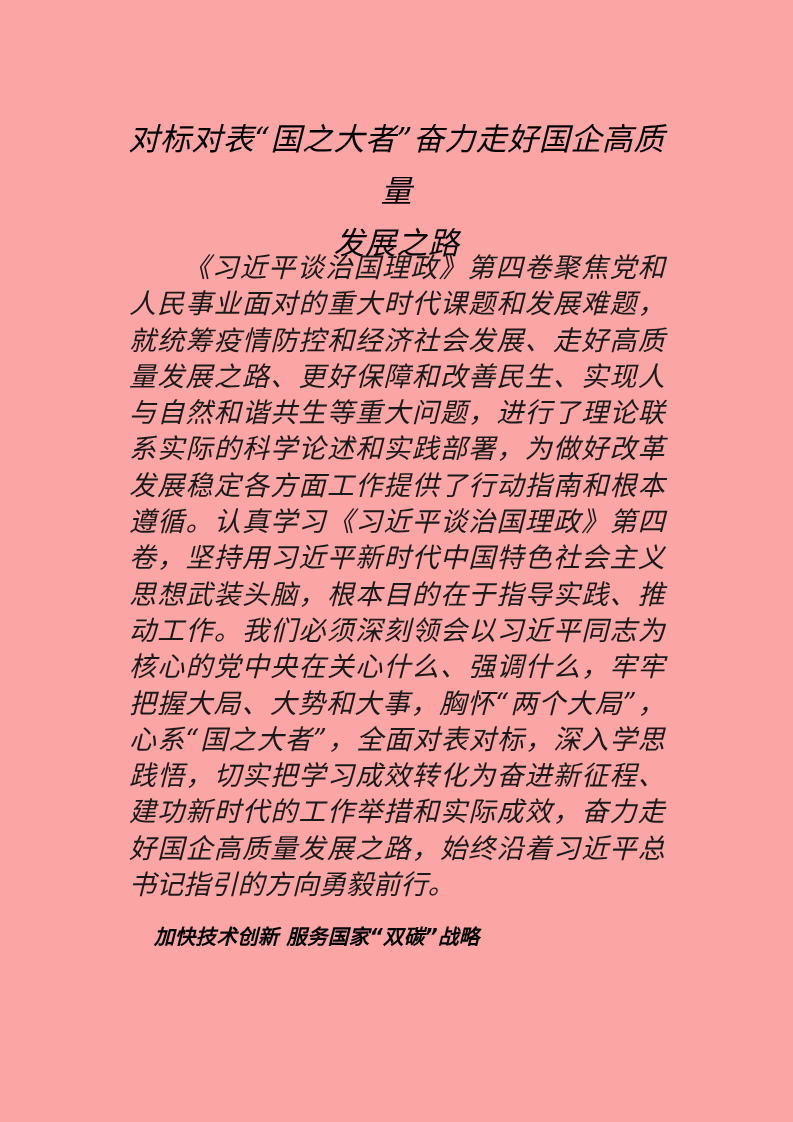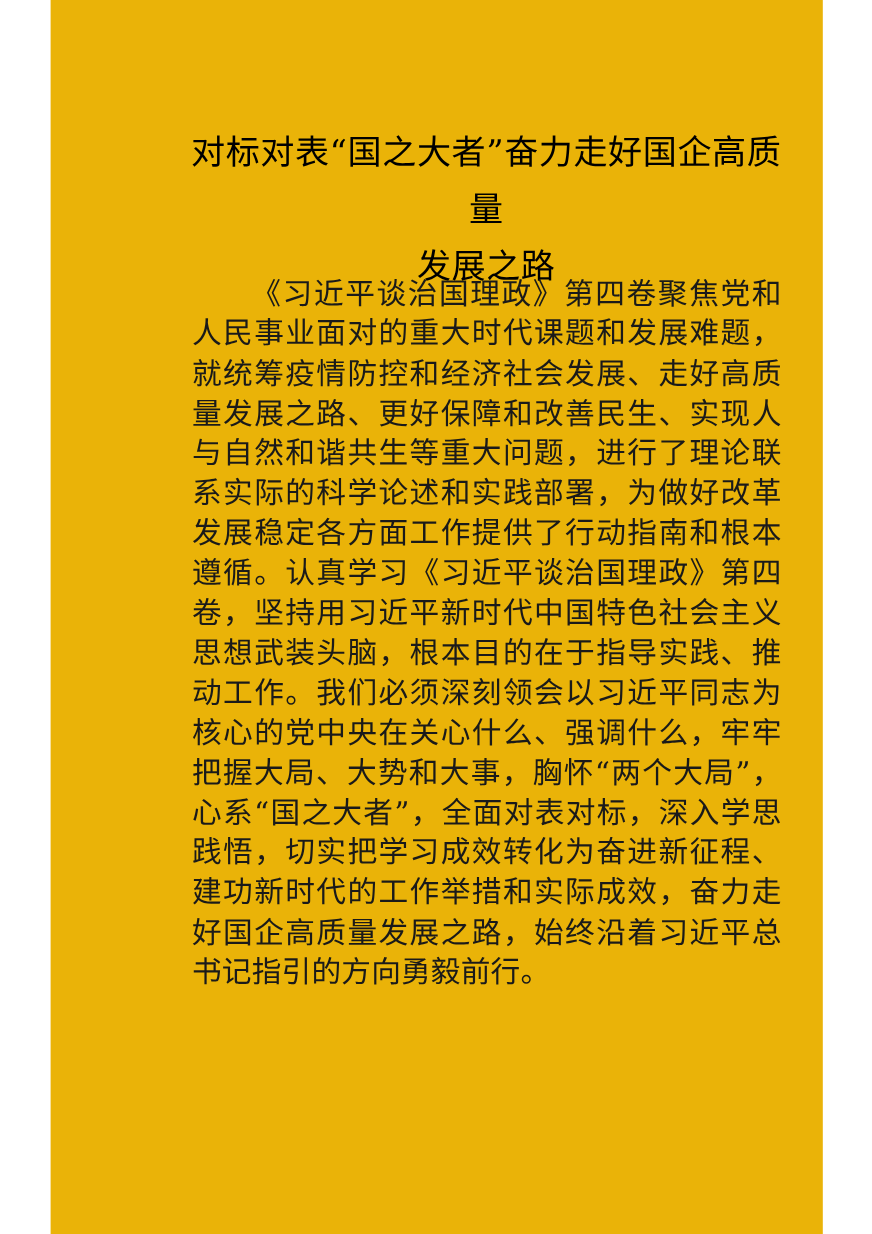--- a/index.html
+++ b/index.html
@@ -4,26 +4,27 @@
 <title>对标对表"国之大者"奋力走好国企高质量发展之路</title>
 <style>
   html, body {
     margin: 0;
     padding: 0;
     background: #ffffff;
   }
 
   .page {
     position: relative;
-    width: 702px;
+    width: 793px;
     height: 1122px;
     margin: 0 auto;
-    background: #eab308;
+    background: #fca5a5;
     overflow: hidden;
     box-sizing: border-box;
+    font-style: italic;
   }
 
   
   .doc-title {
     position: absolute;
     left: 113px;
     top: 92px;
     width: 567px;
     text-align: center;
     font-family: "DejaVu Serif", "Liberation Serif", serif;
@@ -73,17 +74,18 @@
 
 <div class="page">
 
   <h1 class="doc-title">对标对表“国之大者”奋力走好国企高质量
 发展之路</h1>
 
   <div class="body-block">
 
     <p class="para">《习近平谈治国理政》第四卷聚焦党和人民事业面对的重大时代课题和发展难题，就统筹疫情防控和经济社会发展、走好高质量发展之路、更好保障和改善民生、实现人与自然和谐共生等重大问题，进行了理论联系实际的科学论述和实践部署，为做好改革发展稳定各方面工作提供了行动指南和根本遵循。认真学习《习近平谈治国理政》第四卷，坚持用习近平新时代中国特色社会主义思想武装头脑，根本目的在于指导实践、推动工作。我们必须深刻领会以习近平同志为核心的党中央在关心什么、强调什么，牢牢把握大局、大势和大事，胸怀“两个大局”，心系“国之大者”，全面对表对标，深入学思践悟，切实把学习成效转化为奋进新征程、建功新时代的工作举措和实际成效，奋力走好国企高质量发展之路，始终沿着习近平总书记指引的方向勇毅前行。</p>
 
+    <p class="subhead">加快技术创新 服务国家“双碳”战略</p>
 
 
   </div>
 
 </div>
 
 </body></html>

